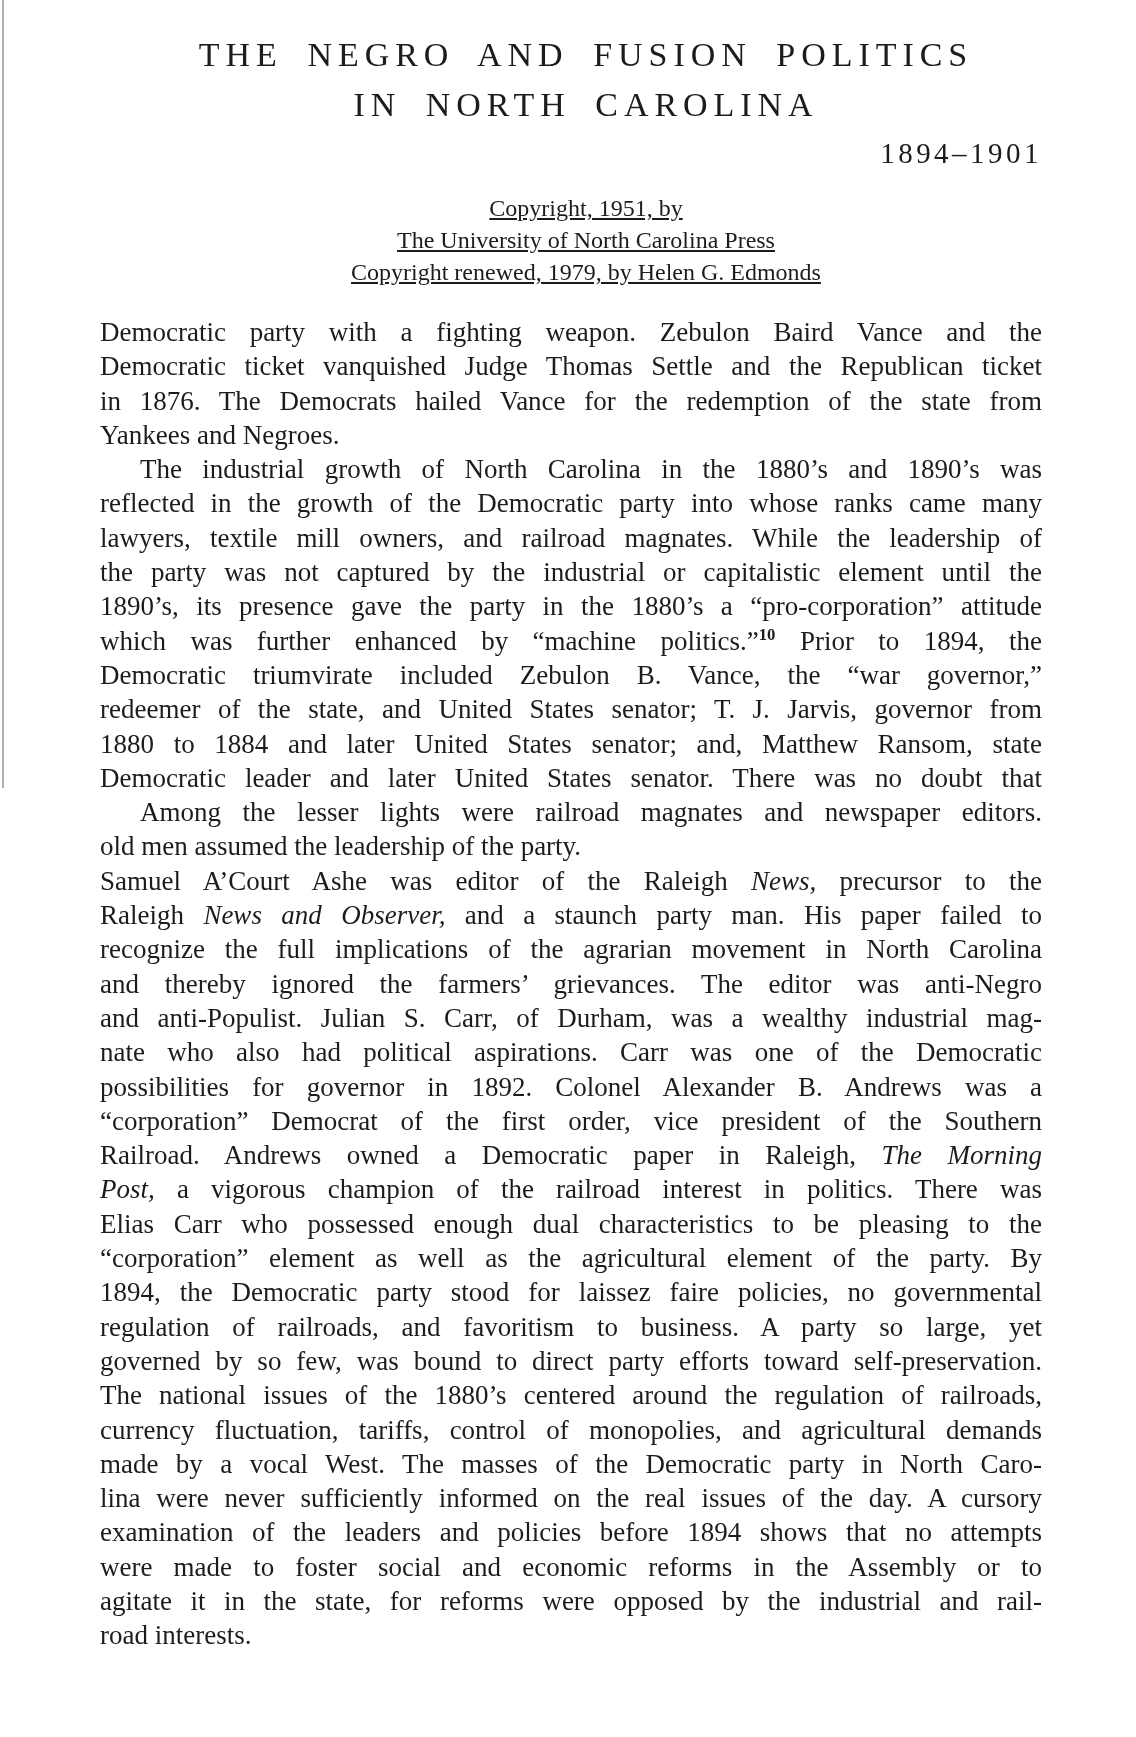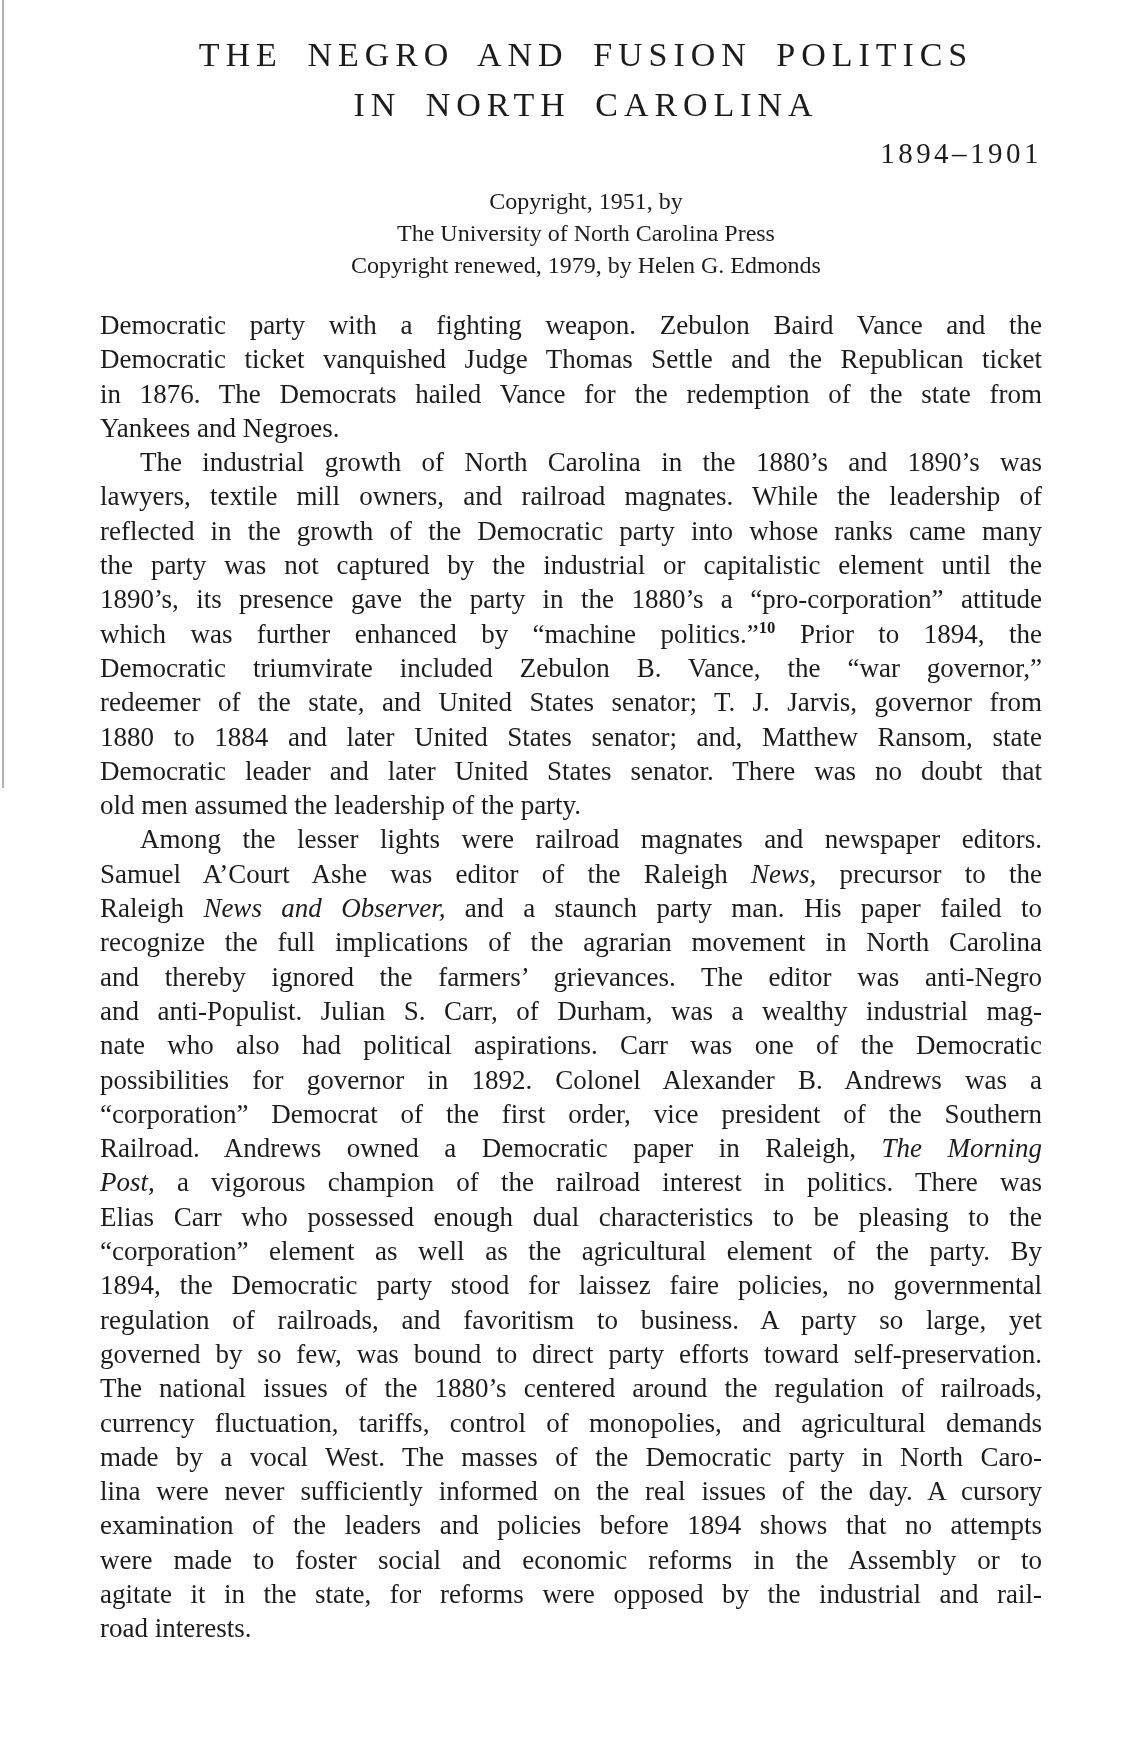--- a/index.html
+++ b/index.html
@@ -37,23 +37,24 @@
     word-spacing: .3em;
     white-space: nowrap;
   }
   .title-years {
     margin-top: 17px;
     font-size: 29px; line-height: 1;
     letter-spacing: .12em;
     text-align: right;
   }
   .imprint {
-    margin-top: 17px;
+    margin-top: 24px;
     font-size: 24px;
     line-height: 32px;
+    text-decoration: underline;
   }
   .imprint div { white-space: nowrap; }
   #body-text {
     margin-top: 27px;
     font-size: 27px;
     line-height: 34.3px;
   }
   .line {
     text-align: justify;
     text-align-last: justify;
@@ -88,31 +89,31 @@
     <div>The University of North Carolina Press</div>
     <div>Copyright renewed, 1979, by Helen G. Edmonds</div>
   </section>
 
   <section id="body-text">
       <div class="line">Democratic party with a fighting weapon. Zebulon Baird Vance and the</div>
       <div class="line">Democratic ticket vanquished Judge Thomas Settle and the Republican ticket</div>
       <div class="line">in 1876. The Democrats hailed Vance for the redemption of the state from</div>
       <div class="line para-end">Yankees and Negroes.</div>
       <div class="line indent">The industrial growth of North Carolina in the 1880’s and 1890’s was</div>
+      <div class="line">reflected in the growth of the Democratic party into whose ranks came many</div>
       <div class="line">lawyers, textile mill owners, and railroad magnates. While the leadership of</div>
-      <div class="line">reflected in the growth of the Democratic party into whose ranks came many</div>
       <div class="line">the party was not captured by the industrial or capitalistic element until the</div>
       <div class="line">1890’s, its presence gave the party in the 1880’s a “pro-corporation” attitude</div>
       <div class="line">which was further enhanced by “machine politics.”<sup>10</sup> Prior to 1894, the</div>
       <div class="line">Democratic triumvirate included Zebulon B. Vance, the “war governor,”</div>
       <div class="line">redeemer of the state, and United States senator; T. J. Jarvis, governor from</div>
       <div class="line">1880 to 1884 and later United States senator; and, Matthew Ransom, state</div>
       <div class="line">Democratic leader and later United States senator. There was no doubt that</div>
+      <div class="line indent">Among the lesser lights were railroad magnates and newspaper editors.</div>
       <div class="line para-end">old men assumed the leadership of the party.</div>
-      <div class="line indent">Among the lesser lights were railroad magnates and newspaper editors.</div>
       <div class="line">Samuel A’Court Ashe was editor of the Raleigh <em>News,</em> precursor to the</div>
       <div class="line">Raleigh <em>News and Observer,</em> and a staunch party man. His paper failed to</div>
       <div class="line">recognize the full implications of the agrarian movement in North Carolina</div>
       <div class="line">and thereby ignored the farmers’ grievances. The editor was anti-Negro</div>
       <div class="line">and anti-Populist. Julian S. Carr, of Durham, was a wealthy industrial mag-</div>
       <div class="line">nate who also had political aspirations. Carr was one of the Democratic</div>
       <div class="line">possibilities for governor in 1892. Colonel Alexander B. Andrews was a</div>
       <div class="line">“corporation” Democrat of the first order, vice president of the Southern</div>
       <div class="line">Railroad. Andrews owned a Democratic paper in Raleigh, <em>The Morning</em></div>
       <div class="line"><em>Post,</em> a vigorous champion of the railroad interest in politics. There was</div>

